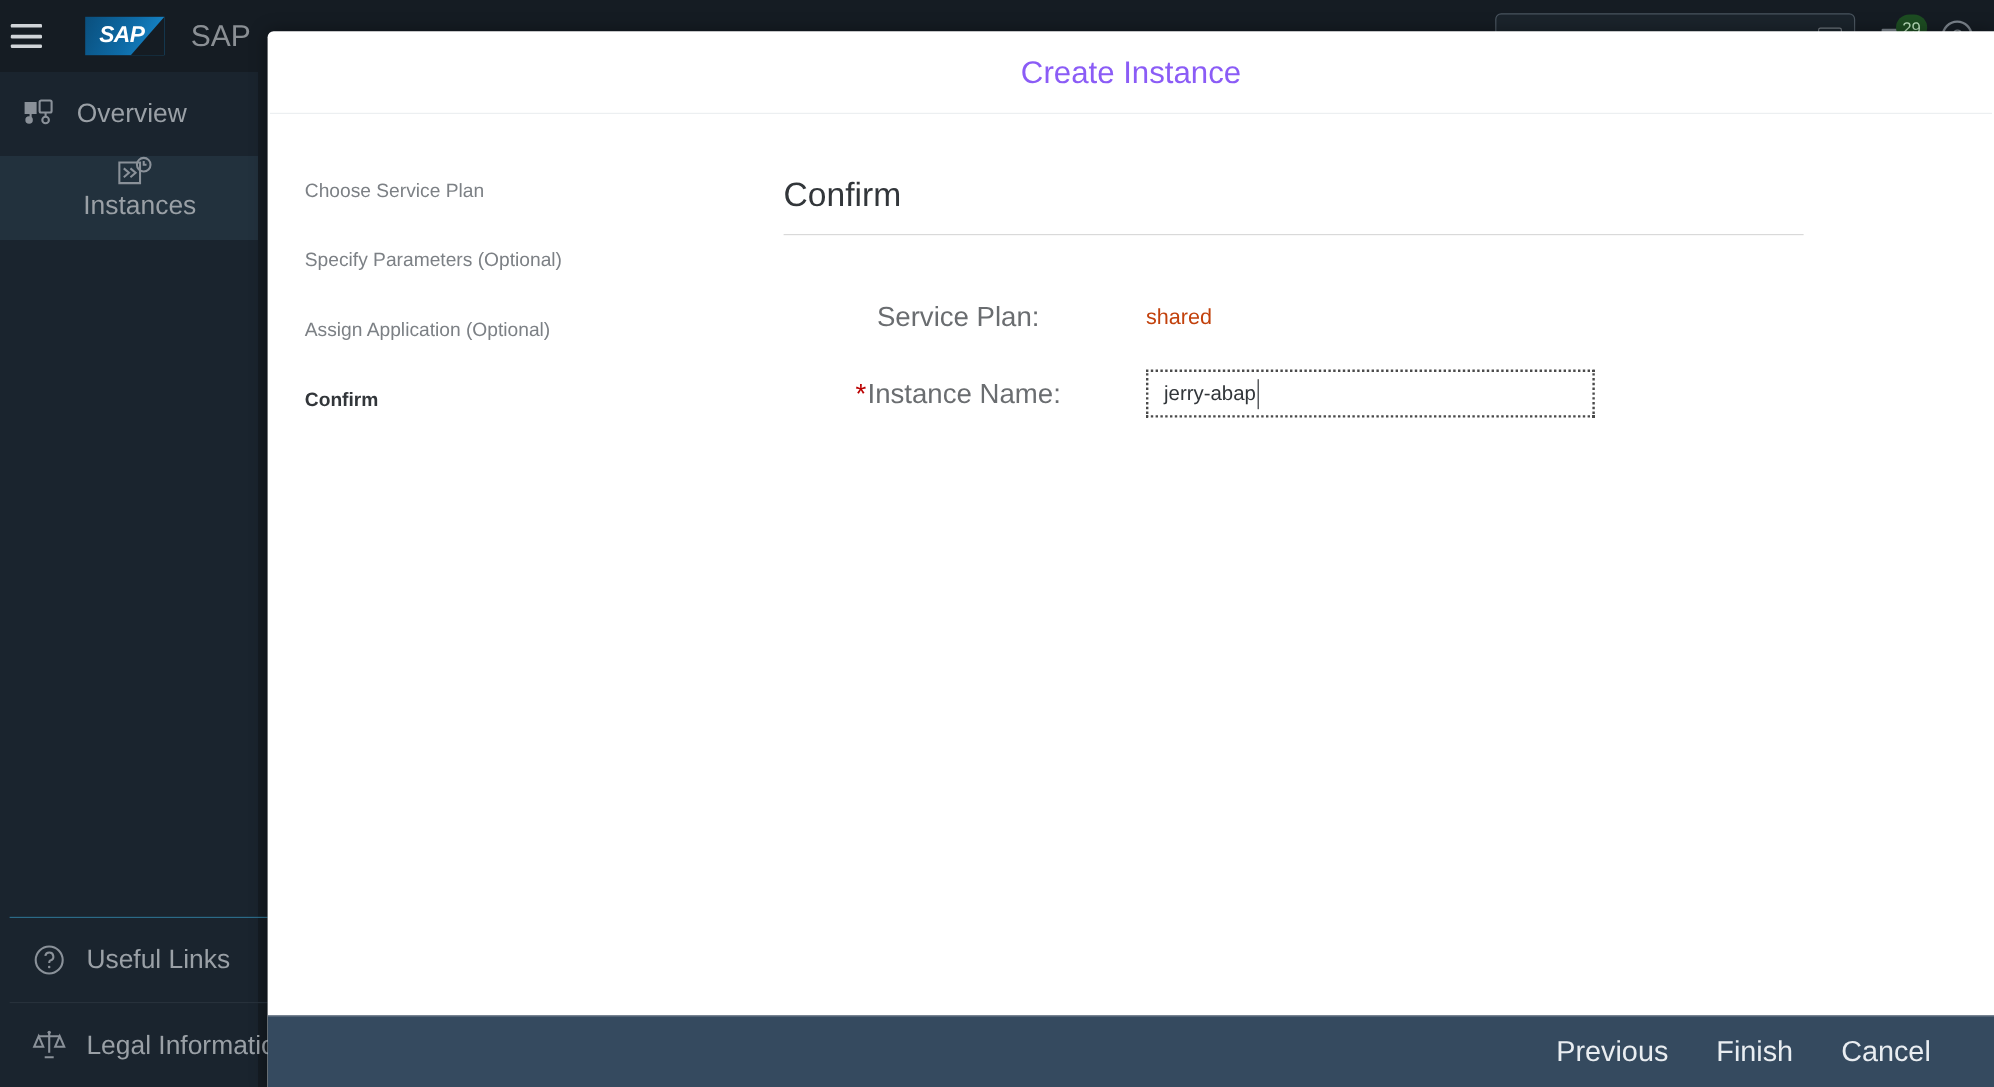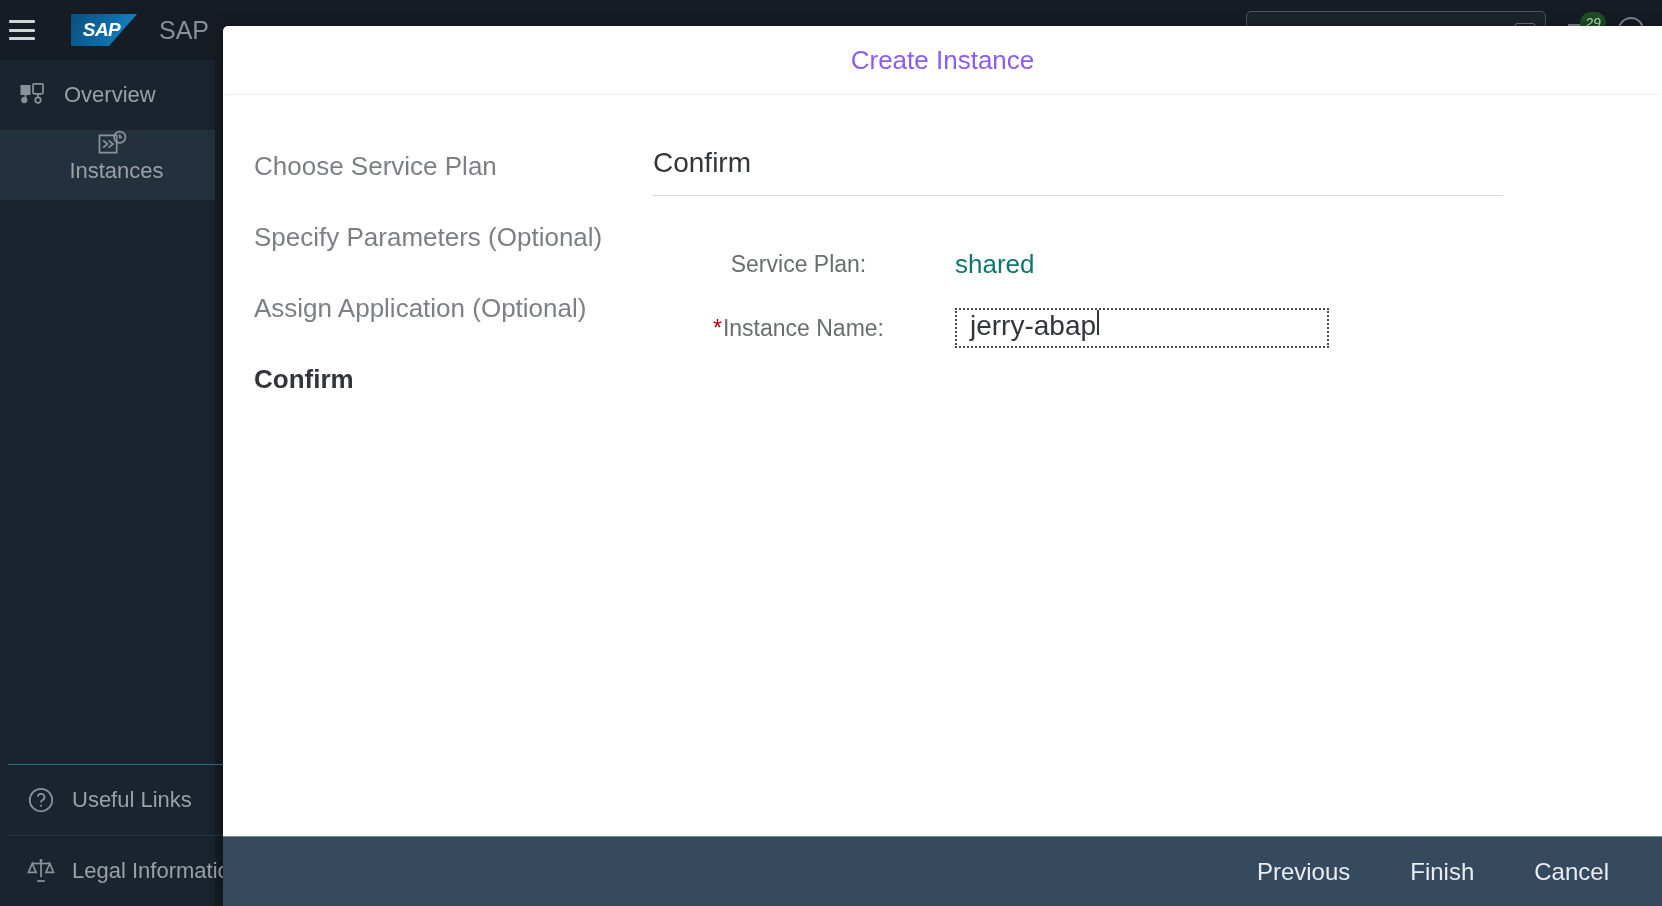--- a/index.html
+++ b/index.html
@@ -133,21 +133,20 @@
     min-width: 26px;
     height: 22px;
     border-radius: 11px;
     background: #1d4d22;
     color: #b9ddbb;
     font-size: 14px;
     display: flex;
     align-items: center;
     justify-content: center;
     padding: 0 5px;
-    font-style: italic;
   }
 
   .help-icon {
     width: 26px; height: 26px;
     border: 2px solid #7b838b;
     border-radius: 50%;
     color: #7b838b;
     font-size: 15px;
     display: flex;
     align-items: center;
@@ -232,21 +231,21 @@
   }
 
   
   .steps {
     width: 430px;
     padding-top: 56px;
     padding-left: 31px;
     flex: none;
   }
   .step {
-    font-size: 26px;
+    font-size: 16px;
     color: #7c8085;
     margin-bottom: 40px;
     cursor: pointer;
     white-space: nowrap;
   }
   .step.active {
     color: #32363a;
     font-weight: bold;
   }
 
@@ -283,69 +282,69 @@
     color: #6a6d70;
     flex: none;
     white-space: nowrap;
   }
   .req-star {
     color: #bb0000;
     font-size: 23px;
     margin-right: 1px;
   }
   .form-value {
-    font-size: 26px;
-    color: #0f766e;
+    font-size: 18px;
+    color: #c2410c;
   }
 
   .param-btn {
     width: 54px;
     height: 42px;
     border: 1px solid #c4c8cc;
     border-radius: 4px;
     background: #f7f7f7;
     display: flex;
     align-items: center;
     justify-content: center;
     cursor: pointer;
   }
 
   .name-input {
     width: 374px;
     height: 40px;
     border: 2px dotted #4a4a4a;
     background: #ffffff;
     display: flex;
-    align-items: flex-start;
+    align-items: center;
     padding-left: 13px;
-    font-size: 28px;
+    font-size: 17px;
     color: #32363a;
     position: relative;
   }
   .caret {
     display: inline-block;
     width: 1.5px;
     height: 25px;
     background: #32363a;
     margin-left: 1px;
   }
 
   
   .modal-footer {
     position: absolute;
     bottom: 0; left: 0;
     width: 100%;
-    height: 70px;
+    height: 60px;
     background: #354a5f;
     border-top: 1px solid #7f8b97;
     display: flex;
     align-items: center;
     justify-content: flex-end;
     padding-right: 35px;
-    gap: 24px;
+    gap: 4px;
   }
   .footer-btn {
     color: #e9edf1;
     font-size: 24px;
     padding: 8px 18px;
     cursor: pointer;
     border-radius: 3px;
     white-space: nowrap;
   }
 </style>

